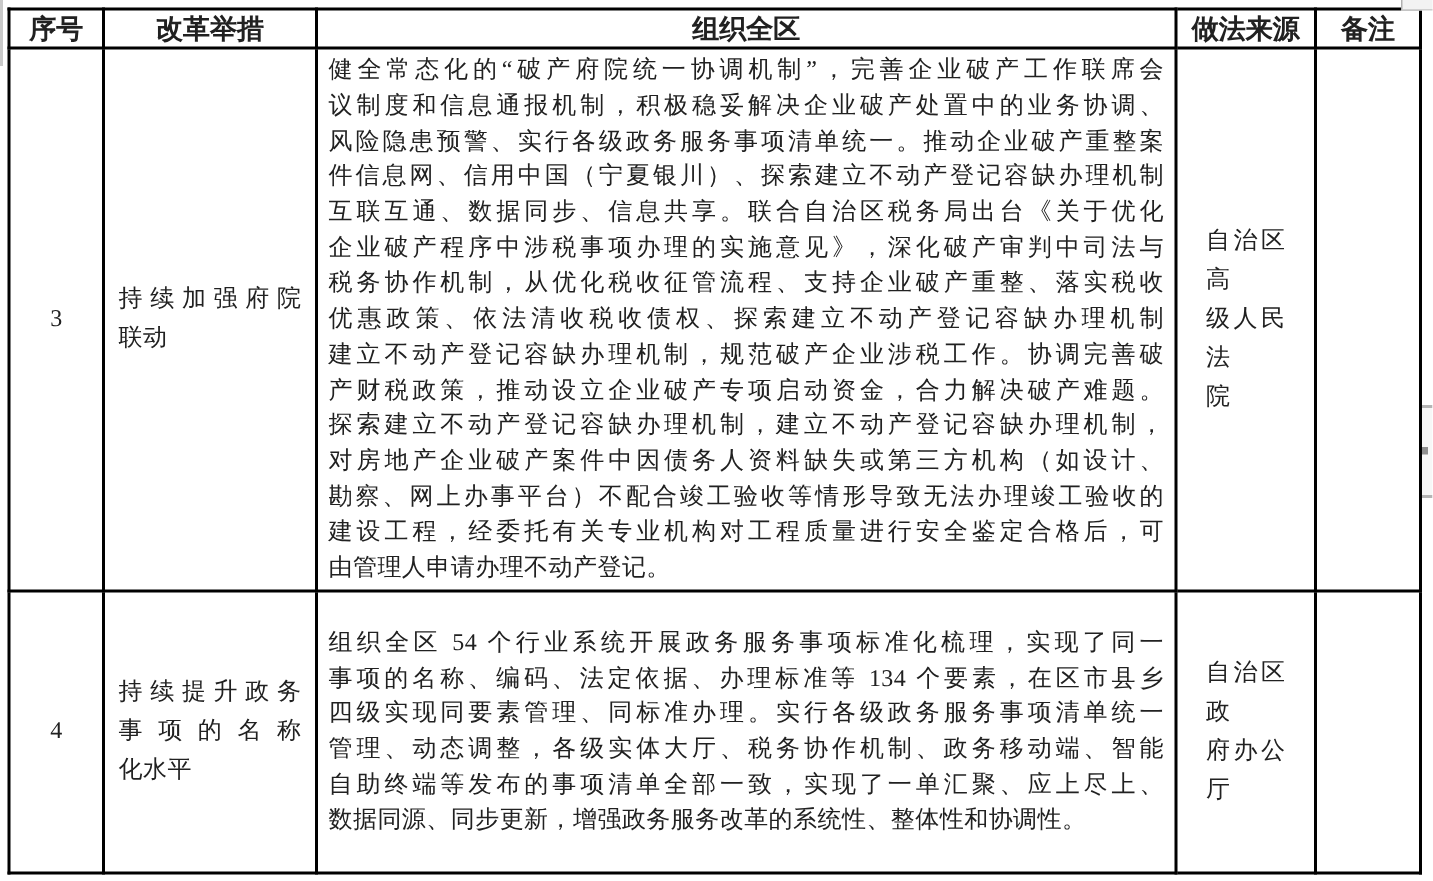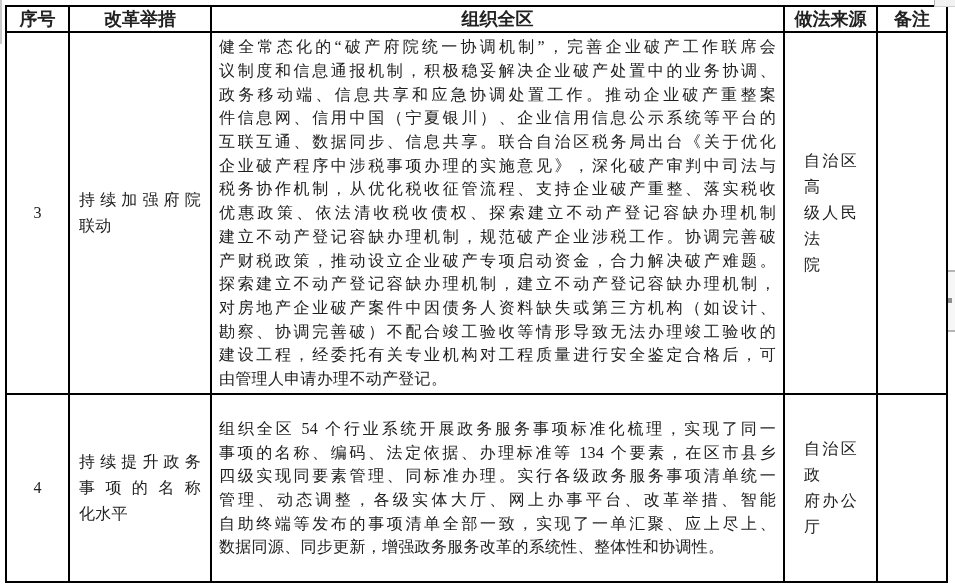--- a/index.html
+++ b/index.html
@@ -119,31 +119,31 @@
         <td class="c-measure">
           <div class="lines measure-lines">
               <div class="line">持续加强府院</div>
               <div class="line last-line">联动</div>
             </div>
         </td>
         <td class="c-main">
           <div class="lines main-lines">
               <div class="line">健全常态化的“破产府院统一协调机制”，完善企业破产工作联席会</div>
               <div class="line">议制度和信息通报机制，积极稳妥解决企业破产处置中的业务协调、</div>
-              <div class="line">政务移动端、信息共享和应急协调处置工作。推动企业破产重整案</div>
-              <div class="line">件信息网、信用中国（宁夏银川）、企业信用信息公示系统等平台的</div>
+              <div class="line">风险隐患预警、实行各级政务服务事项清单统一。推动企业破产重整案</div>
+              <div class="line">件信息网、信用中国（宁夏银川）、探索建立不动产登记容缺办理机制</div>
               <div class="line">互联互通、数据同步、信息共享。联合自治区税务局出台《关于优化</div>
               <div class="line">企业破产程序中涉税事项办理的实施意见》，深化破产审判中司法与</div>
               <div class="line">税务协作机制，从优化税收征管流程、支持企业破产重整、落实税收</div>
               <div class="line">优惠政策、依法清收税收债权、探索建立不动产登记容缺办理机制</div>
               <div class="line">建立不动产登记容缺办理机制，规范破产企业涉税工作。协调完善破</div>
               <div class="line">产财税政策，推动设立企业破产专项启动资金，合力解决破产难题。</div>
               <div class="line">探索建立不动产登记容缺办理机制，建立不动产登记容缺办理机制，</div>
               <div class="line">对房地产企业破产案件中因债务人资料缺失或第三方机构（如设计、</div>
-              <div class="line">勘察、协调完善破）不配合竣工验收等情形导致无法办理竣工验收的</div>
+              <div class="line">勘察、网上办事平台）不配合竣工验收等情形导致无法办理竣工验收的</div>
               <div class="line">建设工程，经委托有关专业机构对工程质量进行安全鉴定合格后，可</div>
               <div class="line last-line">由管理人申请办理不动产登记。</div>
             </div>
         </td>
         <td class="c-source">
           <div class="lines source-lines">
               <div class="line">自治区高</div>
               <div class="line">级人民法</div>
               <div class="line last-line">院</div>
             </div>
@@ -157,21 +157,21 @@
               <div class="line">持续提升政务</div>
               <div class="line">事项的名称</div>
               <div class="line last-line">化水平</div>
             </div>
         </td>
         <td class="c-main">
           <div class="lines main-lines">
               <div class="line">组织全区 54 个行业系统开展政务服务事项标准化梳理，实现了同一</div>
               <div class="line">事项的名称、编码、法定依据、办理标准等 134 个要素，在区市县乡</div>
               <div class="line">四级实现同要素管理、同标准办理。实行各级政务服务事项清单统一</div>
-              <div class="line">管理、动态调整，各级实体大厅、网上办事平台、改革举措、智能</div>
+              <div class="line">管理、动态调整，各级实体大厅、税务协作机制、政务移动端、智能</div>
               <div class="line">自助终端等发布的事项清单全部一致，实现了一单汇聚、应上尽上、</div>
               <div class="line last-line">数据同源、同步更新，增强政务服务改革的系统性、整体性和协调性。</div>
             </div>
         </td>
         <td class="c-source">
           <div class="lines source-lines">
               <div class="line">自治区政</div>
               <div class="line last-line">府办公厅</div>
             </div>
         </td>

